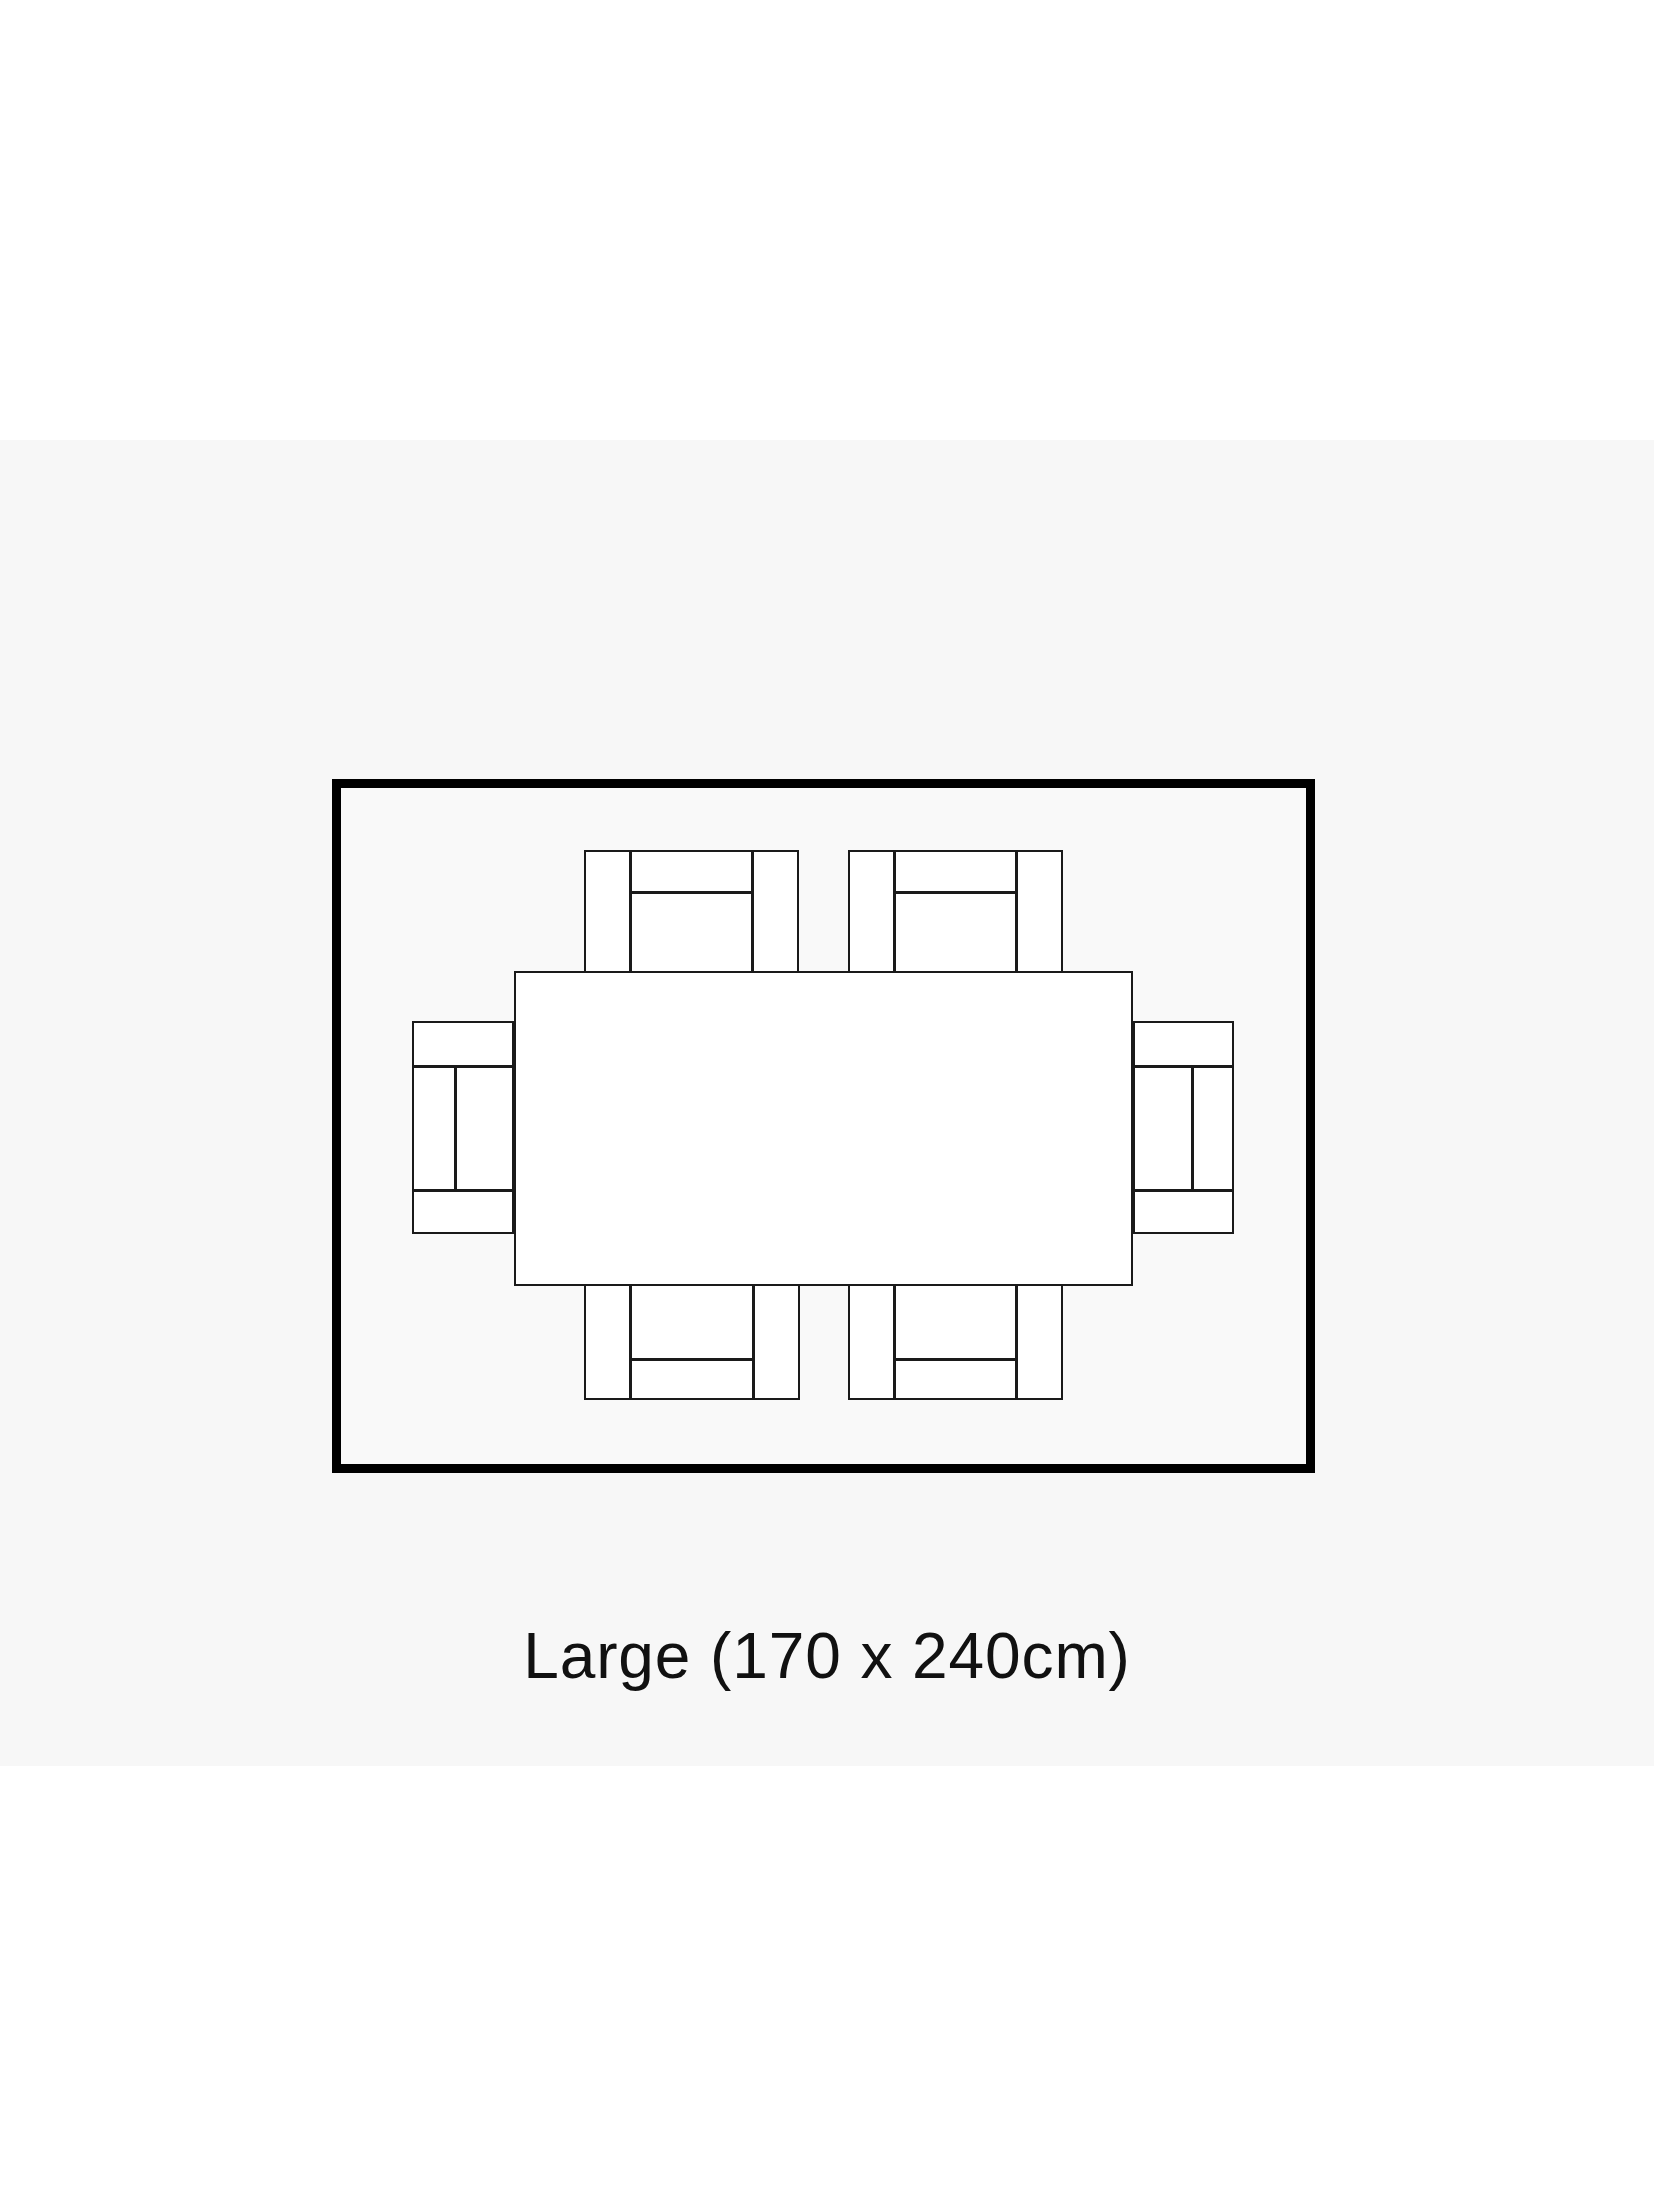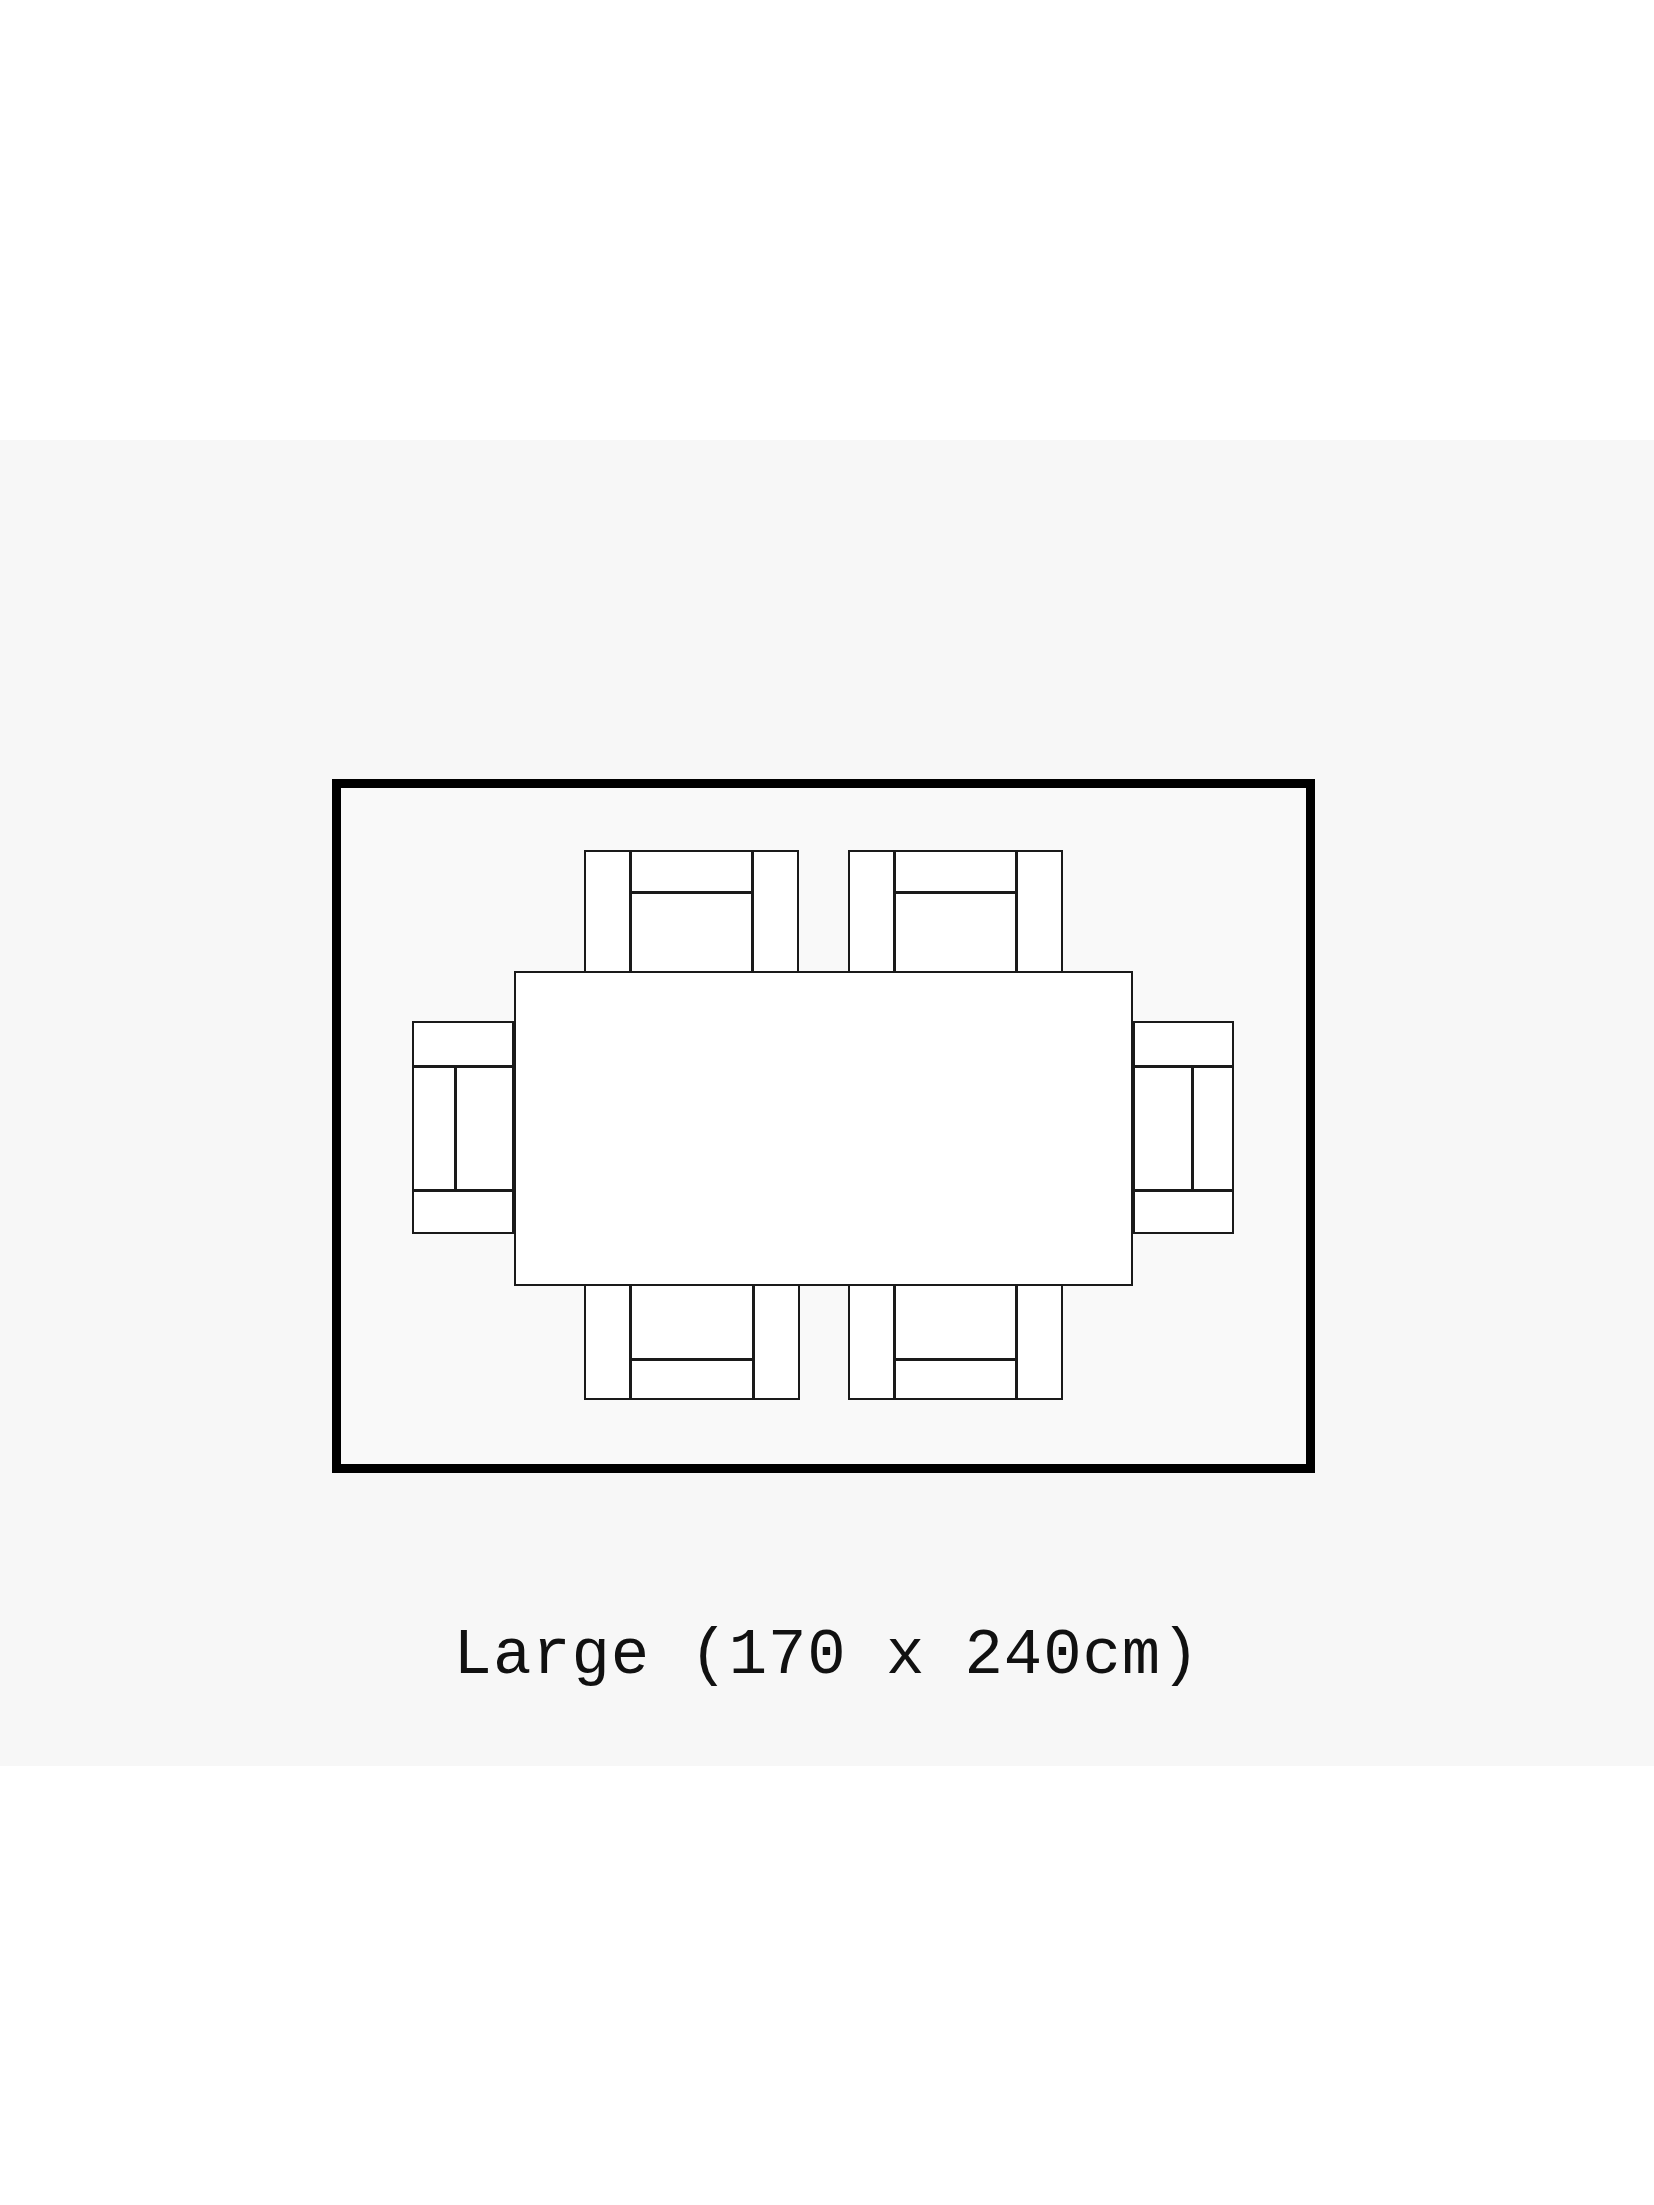--- a/index.html
+++ b/index.html
@@ -9,21 +9,21 @@
     --stroke:#1a1a1a;
     --furniture-fill:#ffffff;
     --text:#111111;
   }
   *{margin:0;padding:0;box-sizing:border-box;}
   html,body{background:#ffffff;}
   .page{
     position:relative;
     width:1654px;height:2206px;
     background:#ffffff;
-    font-family:Liberation Mono, monospace;
+    font-family:Liberation Sans, sans-serif;
     overflow:hidden;
   }
   .band{
     position:absolute;
     left:0;top:440px;width:1654px;height:1326px;
     background:var(--band);
   }
   .title{
     position:absolute;
     left:0;top:532px;width:1654px;

